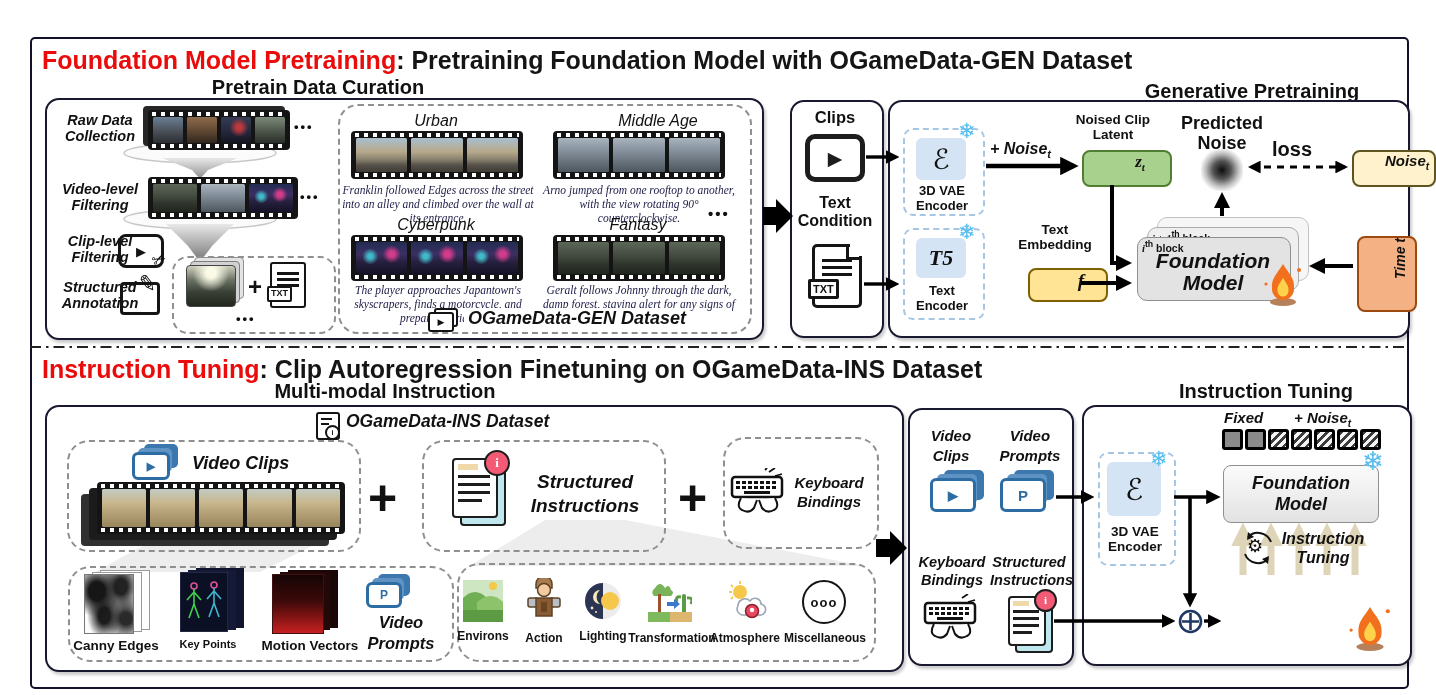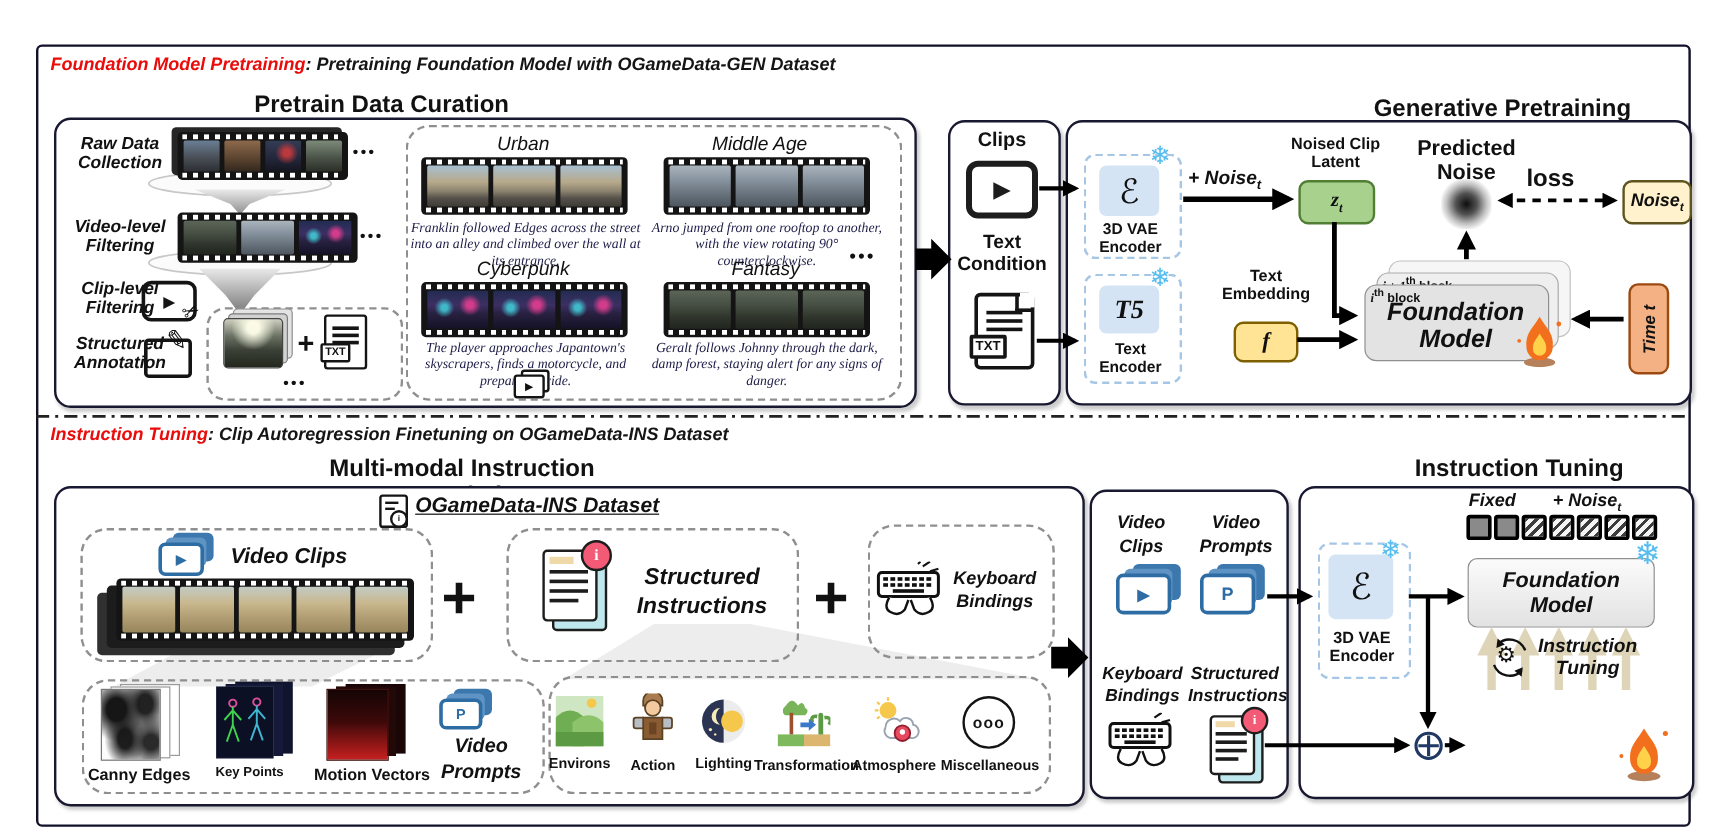--- a/index.html
+++ b/index.html
@@ -6,21 +6,21 @@
     font-family:"Liberation Sans",sans-serif;color:#111;}
   #fig{position:absolute;left:0;top:0;width:1436px;height:695px;}
   .abs{position:absolute;}
   .c{text-align:center;}
   .b{font-weight:bold;}
   .i{font-style:italic;}
   .lbl{position:absolute;line-height:1.12;color:#111;}
   .panel{position:absolute;background:#fff;border:2.5px solid #181830;border-radius:14px;
     box-shadow:2px 3px 3px rgba(0,0,0,.20);}
   .dash{position:absolute;border:2.8px dashed #8f8f8f;border-radius:16px;}
-  .hdr{font-size:15px;font-style:italic;white-space:nowrap;}
+  .hdr{font-size:25px;white-space:nowrap;}
   .hdr .lead{color:#ea0b0b;font-weight:bold;}
   .hdr .rest{color:#151515;font-weight:600;}
   .ptitle{font-size:20px;font-weight:bold;}
   .cap{font-family:"Liberation Serif",serif;font-style:italic;font-size:11.5px;color:#1b1b46;line-height:1.2;}
   .dots{letter-spacing:2px;font-weight:bold;color:#111;font-size:15px;white-space:nowrap;}
   
   .strip{position:absolute;background:#141414;border-radius:4px;display:flex;align-items:center;gap:4px;padding:7px 5px;box-sizing:border-box;}
   .strip::before,.strip::after{content:"";position:absolute;left:4px;right:4px;height:4px;
     background-image:repeating-linear-gradient(90deg,#fff 0 4px,transparent 4px 9px);}
   .strip::before{top:2px}.strip::after{bottom:2px}
@@ -33,21 +33,21 @@
   .f-fant{background:linear-gradient(180deg,#5c6657 0%,#454d42 40%,#2f352c 70%,#20251e 100%);}
   .f-sav{background:linear-gradient(180deg,#c2cbc4 0%,#c9b88f 35%,#b39f74 65%,#97855d 100%);}
   .f-r1{background:linear-gradient(180deg,#6a7f95 0%,#4a4f57 55%,#2c2e33 100%);}
   .f-r2{background:linear-gradient(180deg,#8e6a4c 0%,#5e4632 55%,#32271d 100%);}
   .f-r3{background:radial-gradient(circle at 60% 40%,rgba(222,60,60,.8) 0 12%,transparent 40%),linear-gradient(180deg,#343c55 0%,#23263a 60%,#14151f 100%);}
   .f-r4{background:linear-gradient(180deg,#7d8b7a 0%,#4c544a 55%,#2a2e28 100%);}
   
   .ebox{position:absolute;border:2.5px dashed #a6c6e6;border-radius:10px;background:#fff;}
   .esq{position:absolute;background:#d4e4f5;border-radius:6px;display:flex;align-items:center;justify-content:center;}
   .snow{position:absolute;color:#56bdee;font-size:21px;line-height:1;text-shadow:0 0 1px #cfeafc;}
-  .sbox{position:absolute;display:flex;align-items:center;justify-content:center;border-radius:8px;}
+  .sbox{position:absolute;display:flex;align-items:flex-start;justify-content:center;border-radius:8px;padding-left:26px;}
   .serif-it{font-family:"Liberation Serif","DejaVu Serif",serif;font-style:italic;font-weight:bold;}
   .scriptE{font-family:"DejaVu Sans","DejaVu Serif",serif;font-size:28px;font-style:italic;}
   
   .fmcard{position:absolute;border:1.6px solid #9a9a9a;border-radius:10px;}
   .bl{position:absolute;font-size:10.5px;font-weight:bold;color:#111;white-space:nowrap;}
   .bl .mi{font-family:"Liberation Serif",serif;font-style:italic;}
   
   .bs-back{position:absolute;background:#3c77ad;border-radius:5px;}
   .bs-front{position:absolute;background:#fff;border:3px solid #2e6da4;border-radius:6px;
     display:flex;align-items:center;justify-content:center;color:#2e6da4;font-weight:bold;}
@@ -148,21 +148,21 @@
   <div class="dash" style="left:338px;top:104px;width:410px;height:226px;border-radius:20px;"></div>
 
   <div class="lbl i c" style="left:346px;top:112px;width:180px;font-size:16px;">Urban</div>
   <div class="strip" style="left:351px;top:131px;width:172px;height:48px;">
     <div class="frame f-urban"></div>
       <div class="frame f-urban"></div>
       <div class="frame f-urban"></div>
   </div>
   <div class="lbl cap c" style="left:338px;top:184px;width:200px;">Franklin followed Edges across the street into an alley and climbed over the wall at its entrance.</div>
 
-  <div class="lbl i c" style="left:543px;top:112px;width:180px;font-size:16px;">Middle Age</div>
+  <div class="lbl i c" style="left:568px;top:112px;width:180px;font-size:16px;">Middle Age</div>
   <div class="strip" style="left:553px;top:131px;width:172px;height:48px;">
     <div class="frame f-mid"></div>
       <div class="frame f-mid"></div>
       <div class="frame f-mid"></div>
   </div>
   <div class="lbl cap c" style="left:538px;top:184px;width:202px;">Arno jumped from one rooftop to another, with the view rotating 90° counterclockwise.</div>
 
   <div class="lbl dots" style="left:708px;top:206px;font-size:15px;">•••</div>
 
   <div class="lbl i c" style="left:346px;top:216px;width:180px;font-size:16px;">Cyberpunk</div>
@@ -178,20 +178,21 @@
     <div class="frame f-fant"></div>
       <div class="frame f-fant"></div>
       <div class="frame f-fant"></div>
   </div>
   <div class="lbl cap c" style="left:538px;top:284px;width:202px;">Geralt follows Johnny through the dark, damp forest, staying alert for any signs of danger.</div>
 
   <div class="abs" style="left:428px;top:308px;width:30px;height:24px;background:#fff;">
     <div class="abs" style="left:6px;top:0;width:20px;height:15px;border:2.5px solid #141414;border-radius:3px;background:#fff;"></div>
     <div class="abs" style="left:0;top:4px;width:22px;height:16px;border:2.5px solid #141414;border-radius:3px;background:#fff;display:flex;align-items:center;justify-content:center;font-size:9px;">▶</div>
   </div>
+  <div class="lbl b i" style="left:464px;top:308px;font-size:18px;background:#fff;padding:0 4px;">OGameData-GEN Dataset</div>
 
   <div class="panel" style="left:790px;top:100px;width:90px;height:234px;"></div>
   <div class="lbl b c" style="left:792px;top:108px;width:86px;font-size:16.5px;">Clips</div>
   <div class="abs" style="left:805px;top:134px;width:50px;height:38px;border:5px solid #1d1d1d;border-radius:10px;display:flex;align-items:center;justify-content:center;">
     <span style="font-size:19px;color:#1d1d1d;">▶</span>
   </div>
   <div class="lbl b c" style="left:792px;top:194px;width:86px;font-size:16px;">Text Condition</div>
   <div class="doc" style="left:812px;top:244px;width:44px;height:58px;border-width:3px;border-radius:5px;">
     <div class="abs" style="right:-3px;top:-3px;width:0;height:0;border-left:12px solid #fff;border-top:12px solid #fff;"></div>
     <div class="abs" style="right:-1px;top:-1px;width:11px;height:11px;border-left:3px solid #141414;border-bottom:3px solid #141414;"></div>
@@ -273,21 +274,21 @@
   <svg class="under" width="1436" height="695">
     <polygon points="150,542 320,542 260,572 95,572" fill="#ededed"></polygon>
     <polygon points="545,520 625,520 865,566 470,566" fill="#ededed"></polygon>
   </svg>
 
   <div class="abs" style="left:316px;top:412px;width:20px;height:24px;border:2.5px solid #141414;border-radius:3px;background:#fff;">
     <div class="abs" style="left:3px;top:4px;width:11px;height:2.2px;background:#141414;"></div>
     <div class="abs" style="left:3px;top:9px;width:8px;height:2.2px;background:#141414;"></div>
     <div class="abs" style="left:7px;top:11px;width:11px;height:11px;border:2px solid #141414;border-radius:50%;background:#fff;font-size:7px;font-weight:bold;text-align:center;line-height:11px;">i</div>
   </div>
-  <div class="lbl b i" style="left:346px;top:412px;font-size:17.5px;text-decoration:underline;">OGameData-INS Dataset</div>
+  <div class="lbl b i" style="left:346px;top:412px;font-size:17.5px;">OGameData-INS Dataset</div>
 
   <div class="dash" style="left:67px;top:440px;width:290px;height:108px;border-radius:22px;"></div>
   <div class="abs" style="left:132px;top:450px;width:50px;height:32px;">
     <div class="bs-back" style="left:12px;top:-6px;width:34px;height:24px;"></div>
     <div class="bs-back" style="left:6px;top:-2px;width:34px;height:24px;background:#5e93c4;"></div>
     <div class="bs-front" style="left:0;top:2px;width:32px;height:22px;font-size:11px;">
         <span>▶</span>
       </div>
   </div>
   <div class="lbl b i" style="left:192px;top:453px;font-size:18px;">Video Clips</div>

